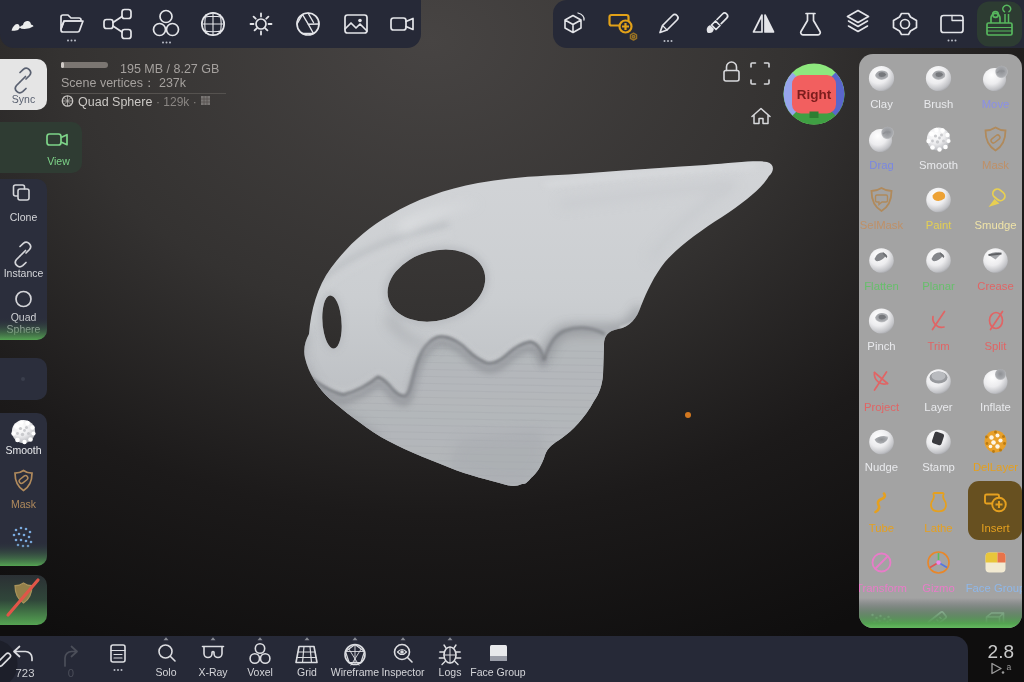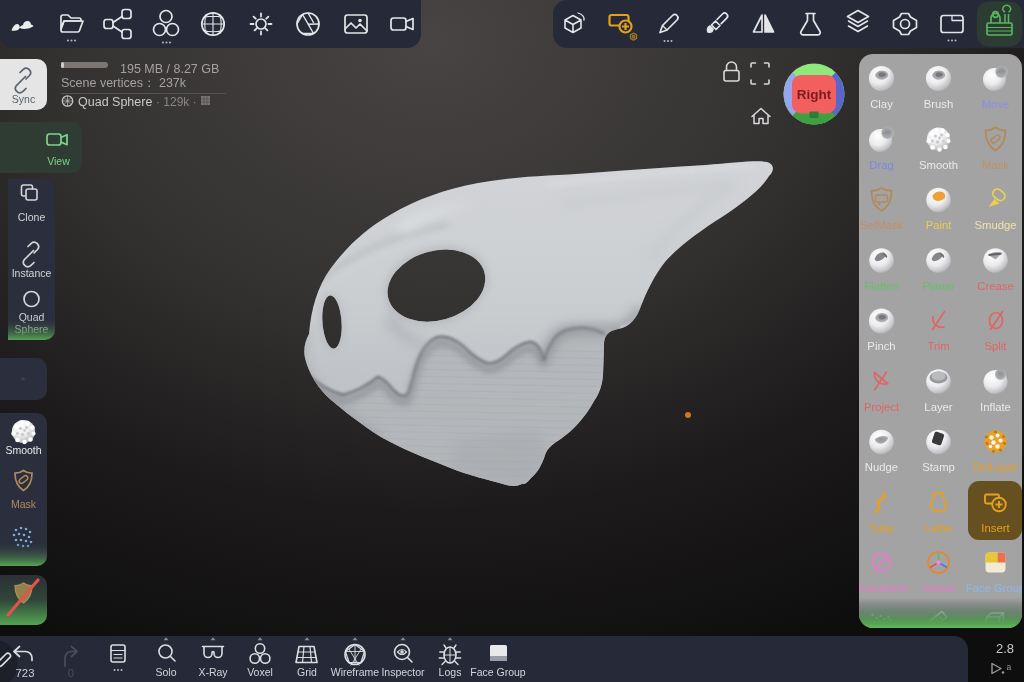--- a/index.html
+++ b/index.html
@@ -320,21 +320,21 @@
   </div>
   <div class="abs" style="left:0;top:122px;width:47px;height:51px;background:#2f3c33;border-radius:0 10px 10px 0;padding-left:35px;">
     <svg width="47" height="51">
       <g stroke="#7ed489" stroke-width="1.7" fill="none">
         <rect x="12" y="12" width="14" height="11" rx="2.5"></rect>
         <path d="M26,15.5 l6,-2.8 v10 l-6,-2.8" stroke-linejoin="round"></path>
       </g>
       <text x="23.5" y="43" fill="#7ed489" font-size="10.5" text-anchor="middle">View</text>
     </svg>
   </div>
-  <div class="abs" style="left:0;top:179px;width:47px;height:161px;background:#2b2e3c;border-radius:0 10px 10px 0;overflow:hidden;margin-left:8px;">
+  <div class="abs" style="left:0;top:179px;width:47px;height:161px;background:#2b2e3c;border-radius:0 10px 10px 0;overflow:hidden;">
     <svg width="47" height="161">
       <defs>
           <linearGradient id="gfade1" x1="0" y1="0" x2="0" y2="1">
         <stop offset="0" stop-color="#2b2e3c" stop-opacity="0"></stop>
             <stop offset="1" stop-color="#55a452"></stop>
       </linearGradient>
         </defs>
       <g stroke="#d4d5d9" stroke-width="1.6" fill="none">
         <rect x="18" y="10" width="11" height="11" rx="2"></rect>
         <path d="M18,17 h-2.5 a2,2 0 0 1 -2,-2 v-7 a2,2 0 0 1 2,-2 h7 a2,2 0 0 1 2,2 v2.5" fill="none"></path>
@@ -678,19 +678,19 @@
     <g>
       <circle cx="114" cy="44" r="30.5" fill="#8ee87e"></circle>
       <path d="M83.5,44 a30.5,30.5 0 0 0 61,0 Z" fill="#3f9f43"></path>
       <path d="M114,44 L92.5,22.5 A30.5,30.5 0 0 0 92.5,65.5 Z" fill="#97a5ec"></path>
       <path d="M114,44 L135.5,22.5 A30.5,30.5 0 0 1 135.5,65.5 Z" fill="#5a66cc"></path>
       <rect x="92" y="25" width="44" height="38.5" rx="9" fill="#f25f5f"></rect>
       <text x="114" y="49" font-family="Liberation Sans, sans-serif" font-size="13.5" font-weight="bold" fill="#7c1d1d" text-anchor="middle">Right</text>
       <rect x="109.5" y="61.5" width="9" height="6.5" fill="#2e7d32"></rect>
     </g>
   </svg>
-  <div class="abs" id="version" style="left:940px;top:641px;width:74px;color:#c9c9c9;font-size:13px;text-align:right;">2.8</div>
+  <div class="abs" id="version" style="left:940px;top:641px;width:74px;color:#c9c9c9;font-size:19px;text-align:right;">2.8</div>
   <svg class="abs" width="40" height="20" style="left:985px;top:659px">
     <path d="M7,4.5 l9,5 l-9,5 Z" fill="none" stroke="#9a9a9a" stroke-width="1.4" stroke-linejoin="round"></path>
     <circle cx="18" cy="13.5" r="1.3" fill="#9a9a9a"></circle>
     <text x="21.5" y="10.5" font-family="Liberation Sans, sans-serif" font-size="8.5" fill="#9a9a9a">a</text>
   </svg>
 </div>
 
 </body></html>

